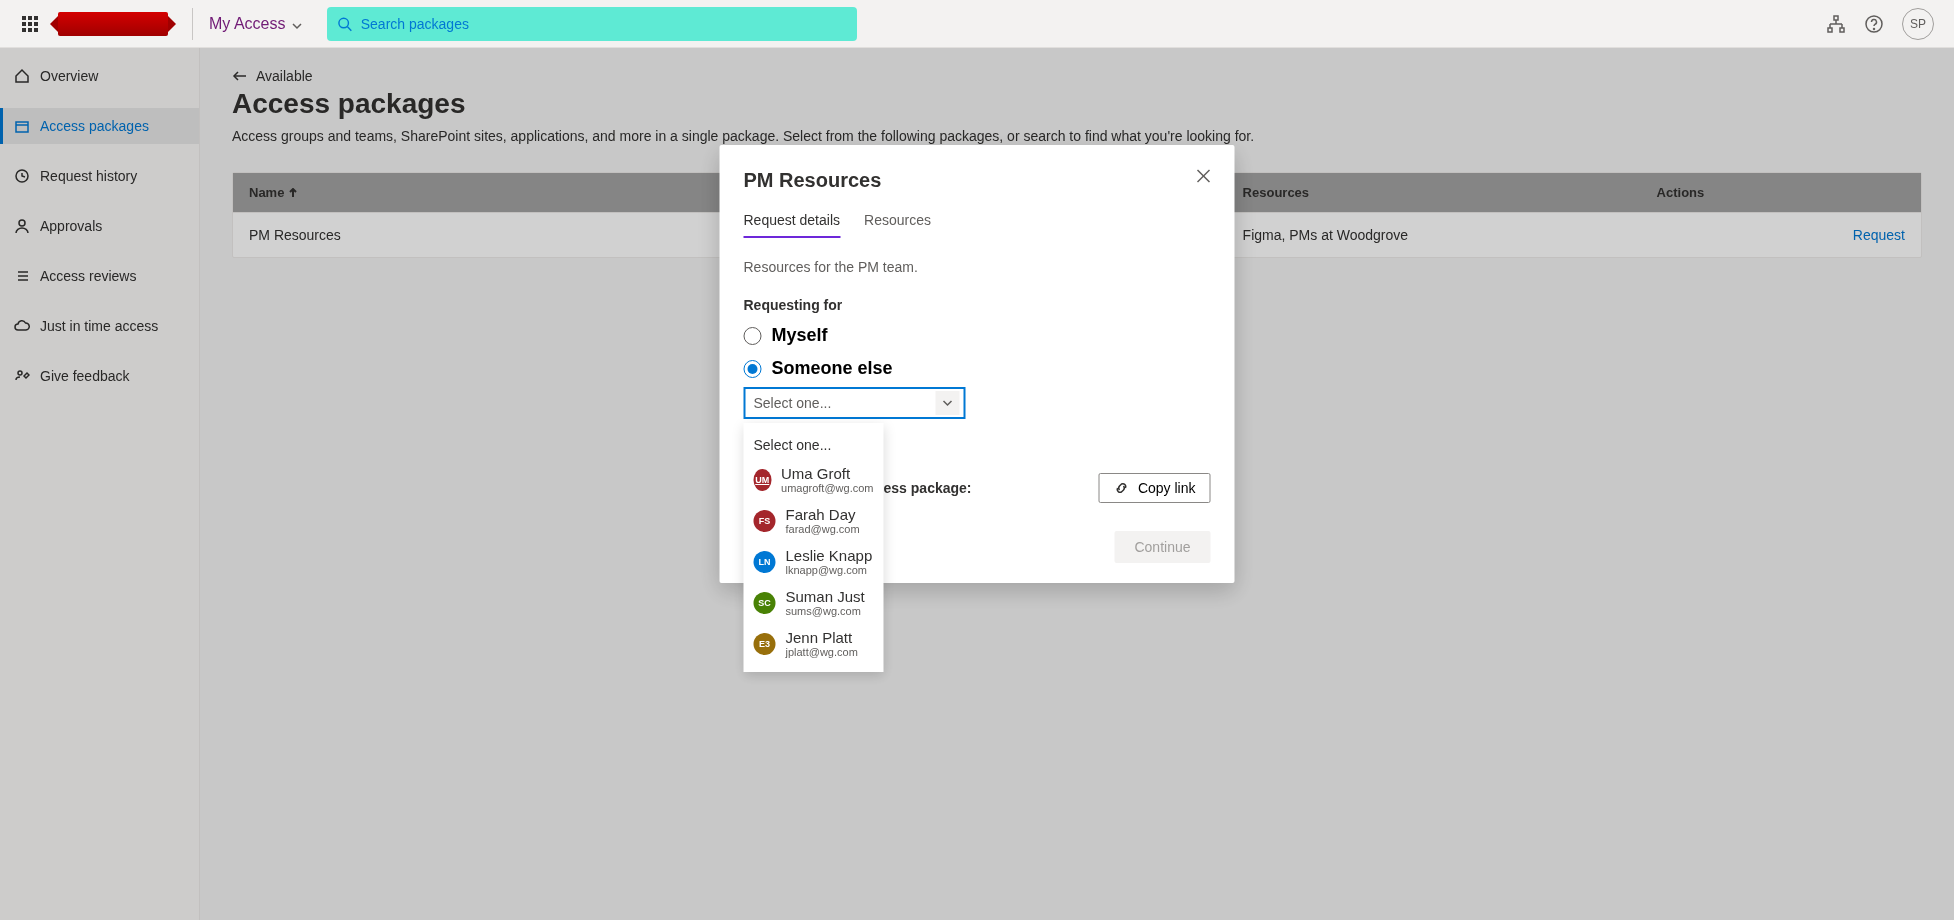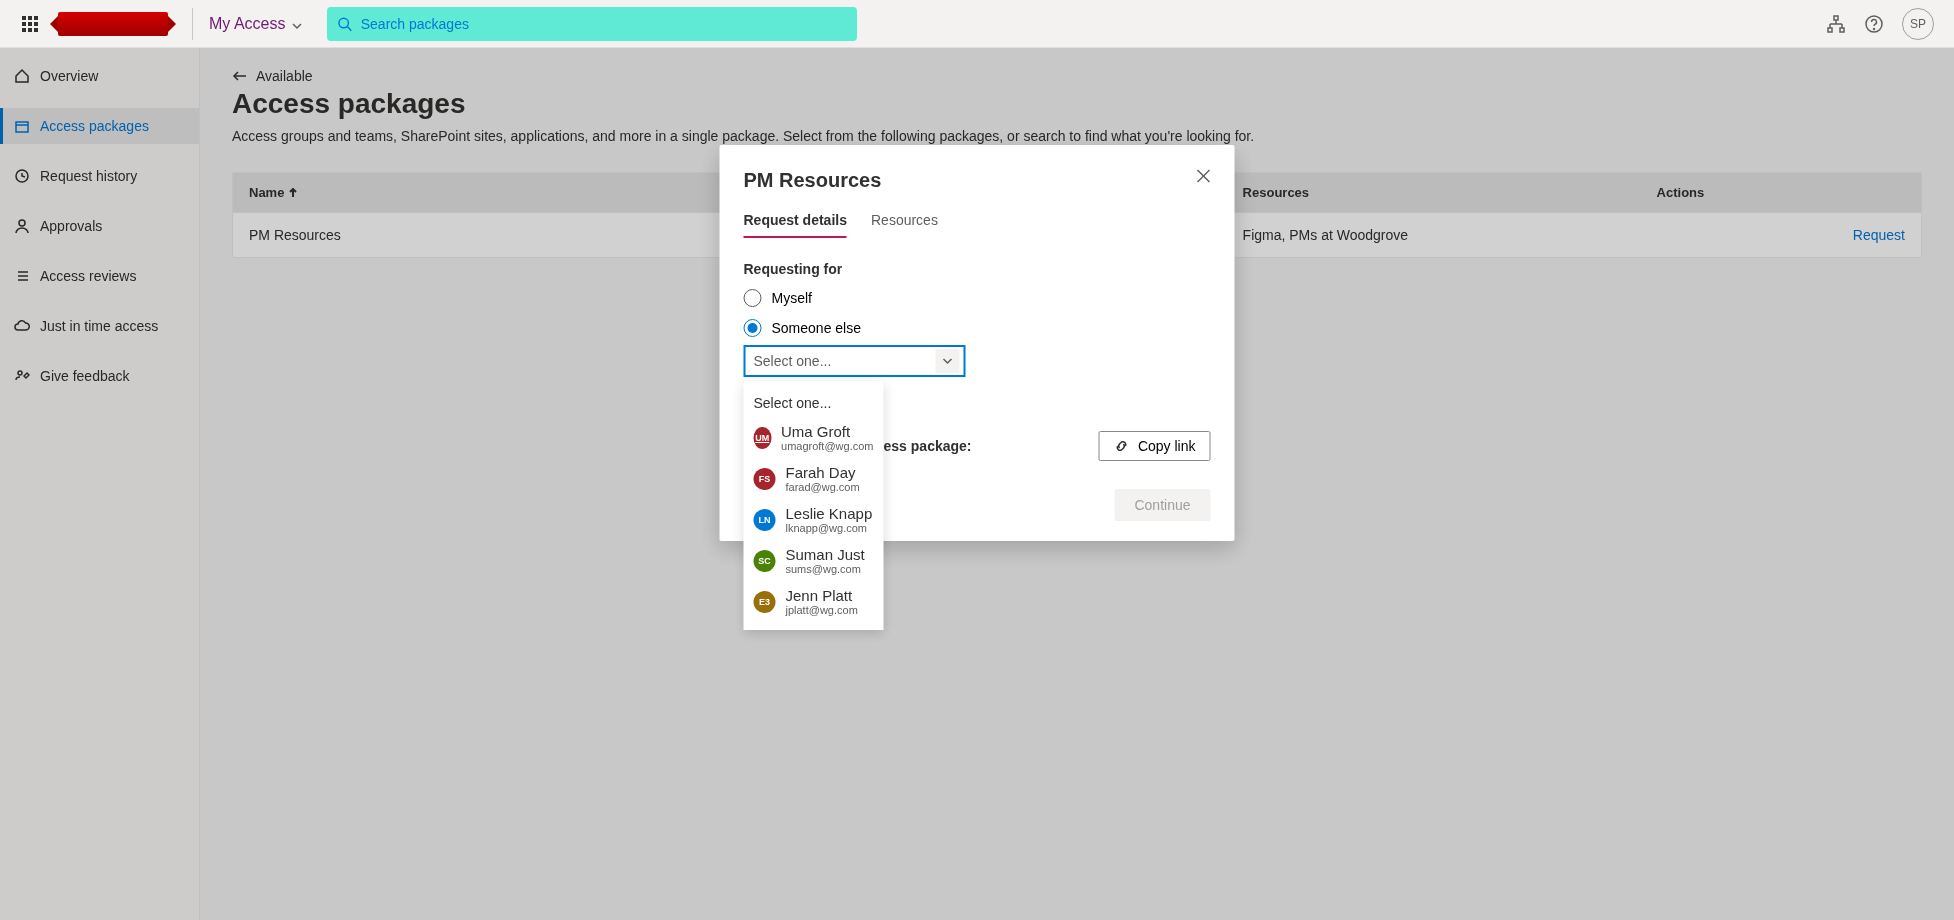--- a/index.html
+++ b/index.html
@@ -42,43 +42,43 @@
 .nav-item.active{background:#e8e8e8;border-left:3px solid #0078d4;color:#0078d4;padding-left:11px;}
 .nav-item svg{width:16px;height:16px;stroke:currentColor;fill:none;stroke-width:1.5;}
 
 .main{flex:1;padding:20px 32px;overflow:auto;}
 .back-row{display:flex;align-items:center;gap:8px;color:#323130;font-size:14px;margin-bottom:4px;}
 .back-row svg{width:16px;height:16px;stroke:#323130;fill:none;stroke-width:1.5;}
 .page-title{font-size:28px;font-weight:600;color:#323130;margin-bottom:8px;}
 .page-desc{font-size:14px;color:#323130;margin-bottom:28px;}
 
 .table{border:1px solid #edebe9;border-radius:2px;background:white;}
-.table-header{display:flex;padding:12px 16px;border-bottom:1px solid #edebe9;background:#e5e5e5;}
+.table-header{display:flex;padding:12px 16px;border-bottom:1px solid #edebe9;background:#a3a3a3;}
 .th{font-size:13px;font-weight:600;color:#323130;display:flex;align-items:center;gap:4px;}
 .th svg{width:10px;height:10px;stroke:#323130;fill:none;stroke-width:2;}
 .col-name{flex:0 0 60%;}
 .col-res{flex:0 0 25%;}
 .col-act{flex:0 0 15%;text-align:right;}
 .table-row{display:flex;padding:14px 16px;font-size:14px;color:#323130;}
 .table-row .col-act a{color:#0078d4;cursor:pointer;}
 
 .overlay{position:fixed;top:48px;left:0;right:0;bottom:0;background:rgba(0,0,0,0.18);}
 .dialog{position:fixed;top:145px;left:50%;transform:translateX(-50%);width:515px;background:white;border-radius:2px;box-shadow:0 8px 24px rgba(0,0,0,0.2);padding:24px 24px 20px;}
 .dlg-header{display:flex;justify-content:space-between;align-items:flex-start;}
 .dlg-title{font-size:20px;font-weight:600;color:#323130;}
 .close-btn{cursor:pointer;}
 .close-btn svg{width:14px;height:14px;stroke:#605e5c;stroke-width:1.5;}
 
 .tabs{display:flex;gap:24px;margin-top:20px;border-bottom:1px solid transparent;}
 .tab{font-size:14px;color:#605e5c;padding-bottom:8px;cursor:pointer;}
-.tab.active{color:#323130;border-bottom:2px solid #be185d;font-weight:700;}
+.tab.active{color:#323130;border-bottom:2px solid #6d28d9;font-weight:400;}
 
 .dlg-desc{font-size:14px;color:#605e5c;margin-top:20px;}
 .field-label{font-size:14px;font-weight:600;color:#323130;margin-top:22px;}
-.radio-row{display:flex;align-items:center;gap:10px;margin-top:12px;font-size:14px;cursor:pointer;}
+.radio-row{display:flex;align-items:center;gap:10px;margin-top:12px;font-size:18px;cursor:pointer;font-weight:bold;}
 .radio{width:18px;height:18px;border:1px solid #605e5c;border-radius:50%;display:flex;align-items:center;justify-content:center;}
 .radio.checked{border-color:#0078d4;}
 .radio.checked::after{content:"";width:10px;height:10px;background:#0078d4;border-radius:50%;}
 
 .combo{margin-top:8px;width:222px;height:32px;border:2px solid #0078d4;display:flex;align-items:center;justify-content:space-between;padding:0 4px 0 8px;cursor:pointer;position:relative;}
 .combo-text{font-size:14px;color:#605e5c;}
 .combo-btn{width:24px;height:24px;background:#f3f2f1;display:flex;align-items:center;justify-content:center;}
 .combo-btn svg{width:12px;height:12px;stroke:#605e5c;fill:none;stroke-width:1.5;}
 
 .dropdown{position:absolute;top:34px;left:-2px;width:140px;background:white;box-shadow:0 4px 12px rgba(0,0,0,0.15);padding:8px 0;z-index:10;}
@@ -248,20 +248,21 @@
       <svg viewBox="0 0 14 14">
           <line x1="1" y1="1" x2="13" y2="13"></line>
           <line x1="13" y1="1" x2="1" y2="13"></line>
         </svg>
     </div>
   </div>
   <div class="tabs">
     <div class="tab active">Request details</div>
     <div class="tab">Resources</div>
   </div>
+  <div class="dlg-desc">Resources for the PM team.</div>
   <div class="field-label">Requesting for</div>
   <div class="radio-row">
     <div class="radio"></div>
     <span>Myself</span>
   </div>
   <div class="radio-row">
     <div class="radio checked"></div>
     <span>Someone else</span>
   </div>
   <div class="combo">

